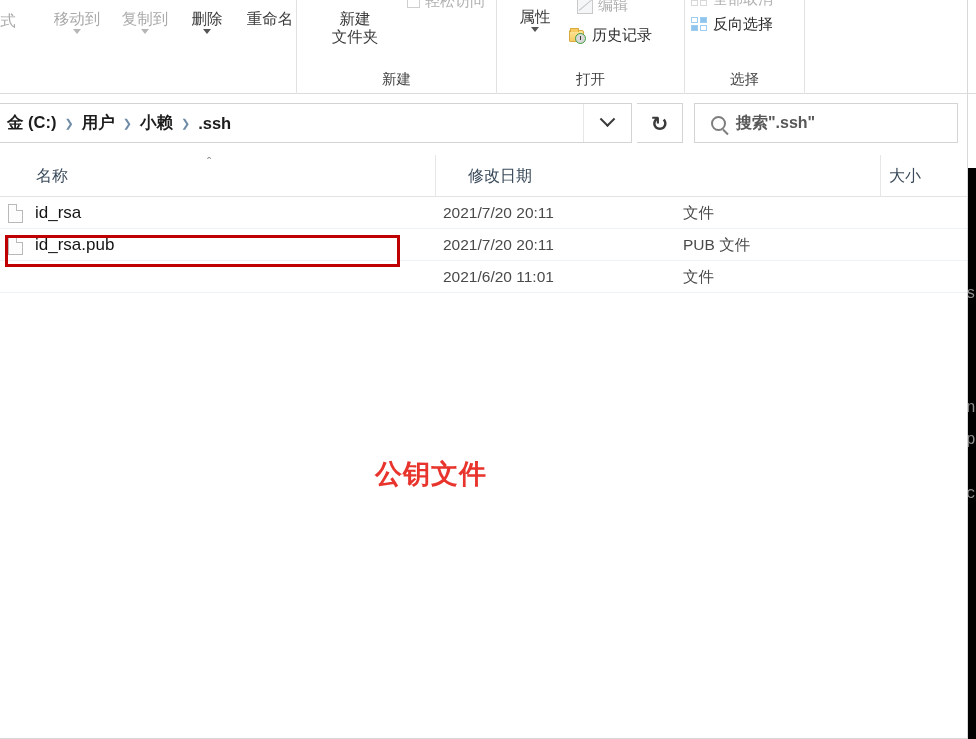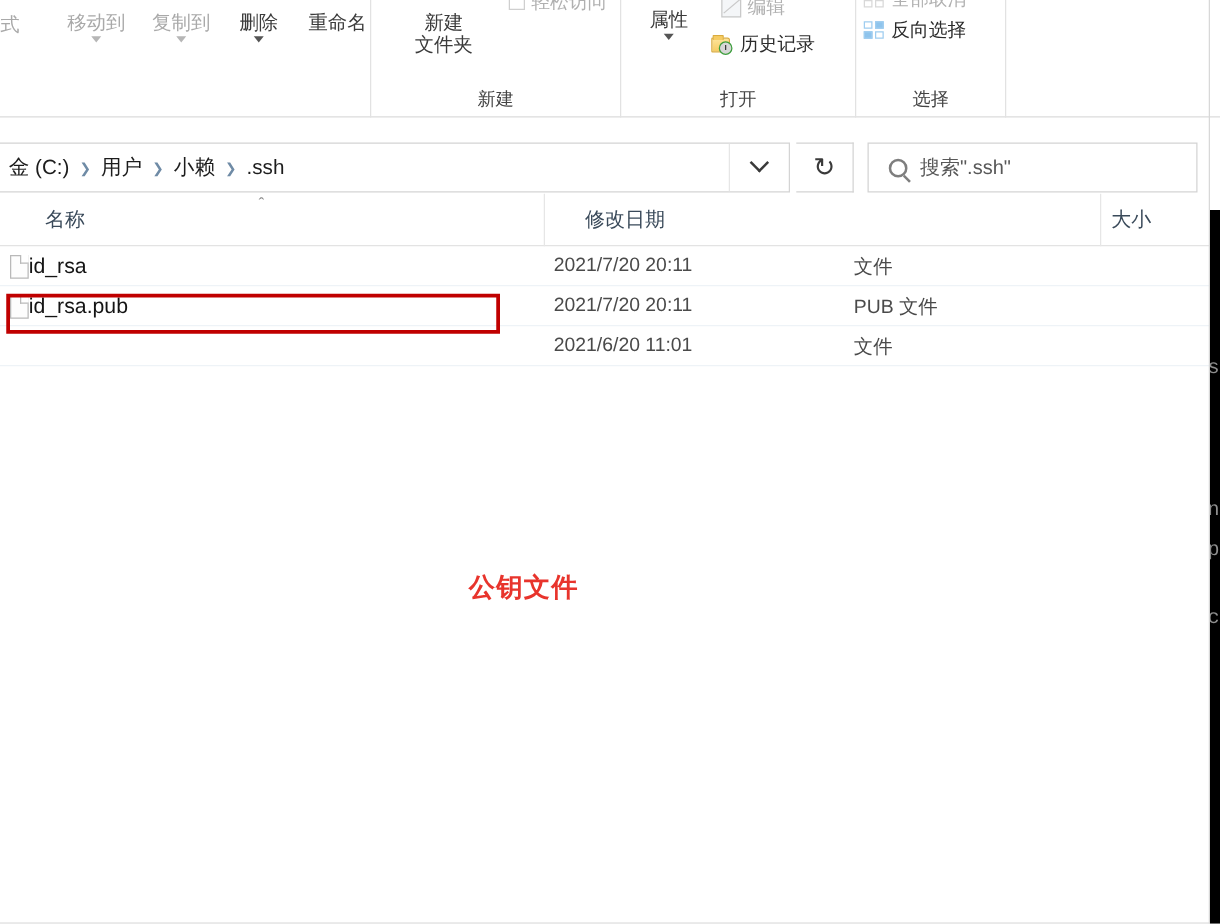--- a/index.html
+++ b/index.html
@@ -89,22 +89,23 @@
   .ico-checker i.e { background: #ffffff; }
   .ico-checker i.p1 { left: 0; top: 0; }
   .ico-checker i.p2 { left: 9px; top: 0; }
   .ico-checker i.p3 { left: 0; top: 8px; }
   .ico-checker i.p4 { left: 9px; top: 8px; }
 
   .ico-checker.dis i { border-color: #d8d8d8; background: #fff; }
 
   
   .addrbar {
-    position: absolute; left: 0; top: 106px; width: 976px; height: 57px;
+    position: absolute; left: 0; top: 95px; width: 976px; height: 57px;
     background: #ffffff;
+    font-weight: bold;
   }
   .addrbox {
     position: absolute; left: -10px; top: 8px; width: 642px; height: 40px;
     border: 1px solid #d4d4d4; background: #fff;
     display: flex; align-items: center; padding-left: 10px;
   }
   .crumb {
     font-size: 16.5px; color: #1c1c1c; padding: 2px 6px; white-space: nowrap;
   }
   .crumb-sep {
@@ -157,21 +158,21 @@
     font-size: 13px; color: #8a8a8a; line-height: 1;
   }
 
   
   .filelist { position: absolute; left: 0; top: 197px; width: 976px; }
   .frow {
     position: relative; height: 32px; width: 976px;
     border-bottom: 1px solid #eef3f7;
   }
   .fcell { position: absolute; top: 0; height: 32px; display: flex; align-items: center; }
-  .fname { left: 8px; }
+  .fname { left: 8px; gap: 12px; }
   .fdate { left: 443px; }
   .ftype { left: 683px; }
   .fsize { left: 888px; }
   .fname-txt { font-size: 17px; color: #141414; }
   .fmeta { font-size: 15.5px; color: #4a4a4a; }
 
   .fileicon {
     width: 15px; height: 19px; flex: none; position: relative;
     background: #fdfdfd; border: 1px solid #b9b9b9;
     border-top-right-radius: 0;
@@ -183,21 +184,21 @@
   }
 
   
   .annot-box {
     position: absolute; left: 5px; top: 235px; width: 395px; height: 32px;
     border: 3px solid #c00000; background: transparent;
     pointer-events: none;
   }
   .annot-text {
     position: absolute; left: 375px; top: 456px;
-    font-size: 21px; color: #e8342c; font-weight: bold;
+    font-size: 27px; color: #e8342c; font-weight: bold;
     letter-spacing: 1px; white-space: nowrap; text-align: right;
   }
 
   
   .bg-strip {
     position: absolute; left: 968px; top: 168px; width: 8px; height: 571px;
     background: #000000; overflow: hidden;
   }
   .bg-strip span {
     position: absolute; left: -2px; color: #8d8d8d;

